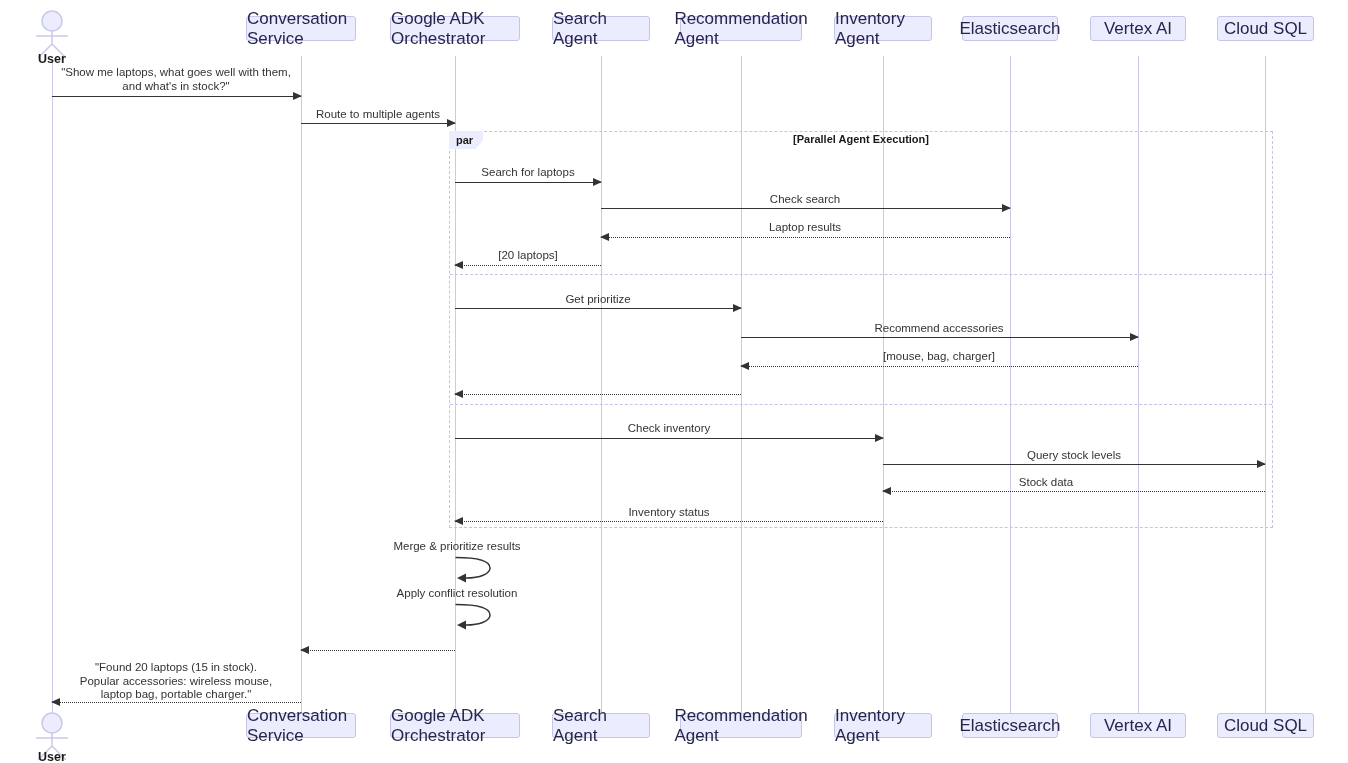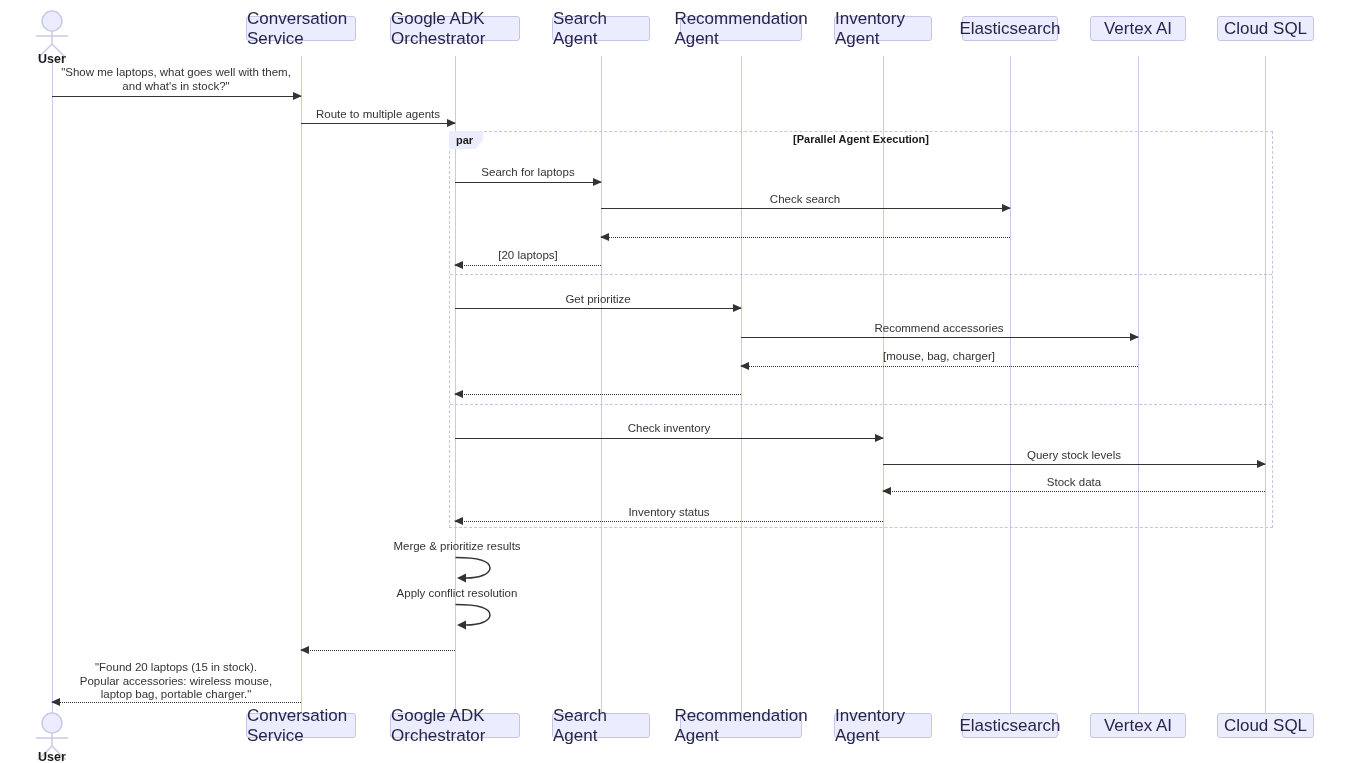--- a/index.html
+++ b/index.html
@@ -72,20 +72,21 @@
   <div class="msg-label" style="left:368px;top:166px">Search for laptops</div>
   <div class="msg-line solid" style="left:455px;top:182px;width:146px">
       <span class="ah right"></span>
     </div>
 
   <div class="msg-label" style="left:645px;top:193px">Check search</div>
   <div class="msg-line solid" style="left:601px;top:208px;width:409px">
       <span class="ah right"></span>
     </div>
 
+  <div class="msg-label" style="left:645px;top:221px">Laptop results</div>
   <div class="msg-line dotted" style="left:601px;top:237px;width:409px">
       <span class="ah left"></span>
     </div>
 
   <div class="msg-label" style="left:368px;top:249px">[20 laptops]</div>
   <div class="msg-line dotted" style="left:455px;top:265px;width:146px">
       <span class="ah left"></span>
     </div>
 
   <div class="msg-label" style="left:438px;top:293px">Get prioritize</div>
@@ -110,21 +111,21 @@
   <div class="msg-label" style="left:509px;top:422px">Check inventory</div>
   <div class="msg-line solid" style="left:455px;top:438px;width:428px">
       <span class="ah right"></span>
     </div>
 
   <div class="msg-label" style="left:914px;top:449px">Query stock levels</div>
   <div class="msg-line solid" style="left:883px;top:464px;width:382px">
       <span class="ah right"></span>
     </div>
 
-  <div class="msg-label" style="left:914px;top:476px">Stock data</div>
+  <div class="msg-label" style="left:886px;top:476px">Stock data</div>
   <div class="msg-line dotted" style="left:883px;top:491px;width:382px">
       <span class="ah left"></span>
     </div>
 
   <div class="msg-label" style="left:509px;top:506px">Inventory status</div>
   <div class="msg-line dotted" style="left:455px;top:521px;width:428px">
       <span class="ah left"></span>
     </div>
 
   <div class="msg-label" style="left:297px;top:540px">Merge &amp; prioritize results</div>

